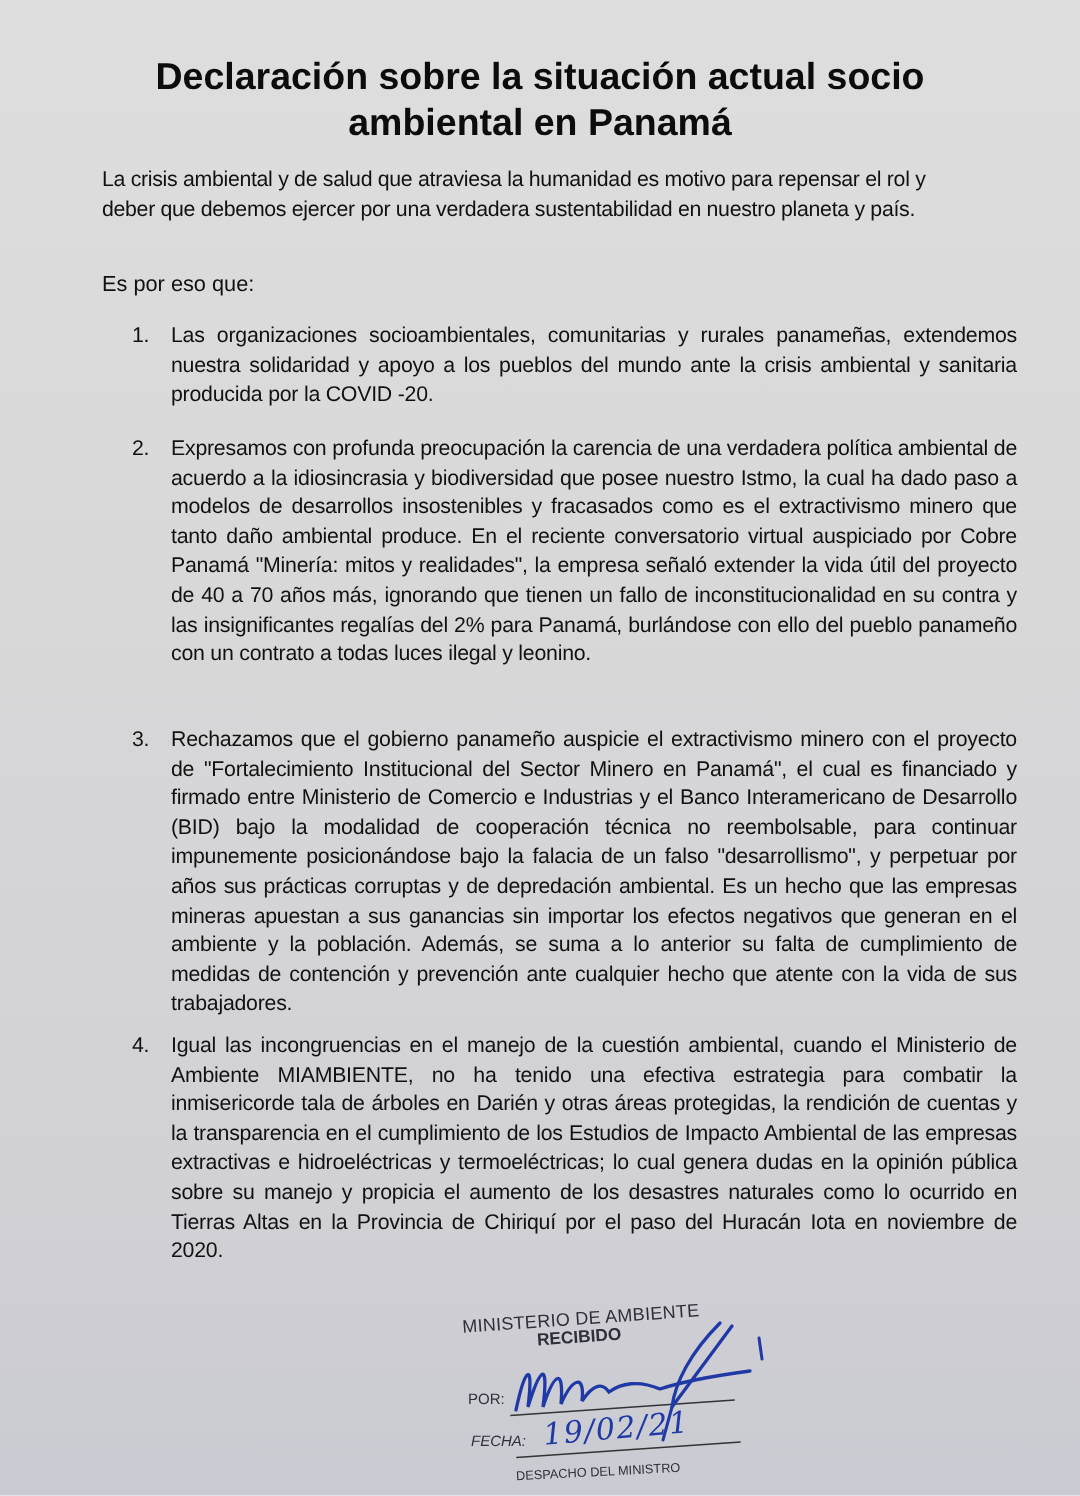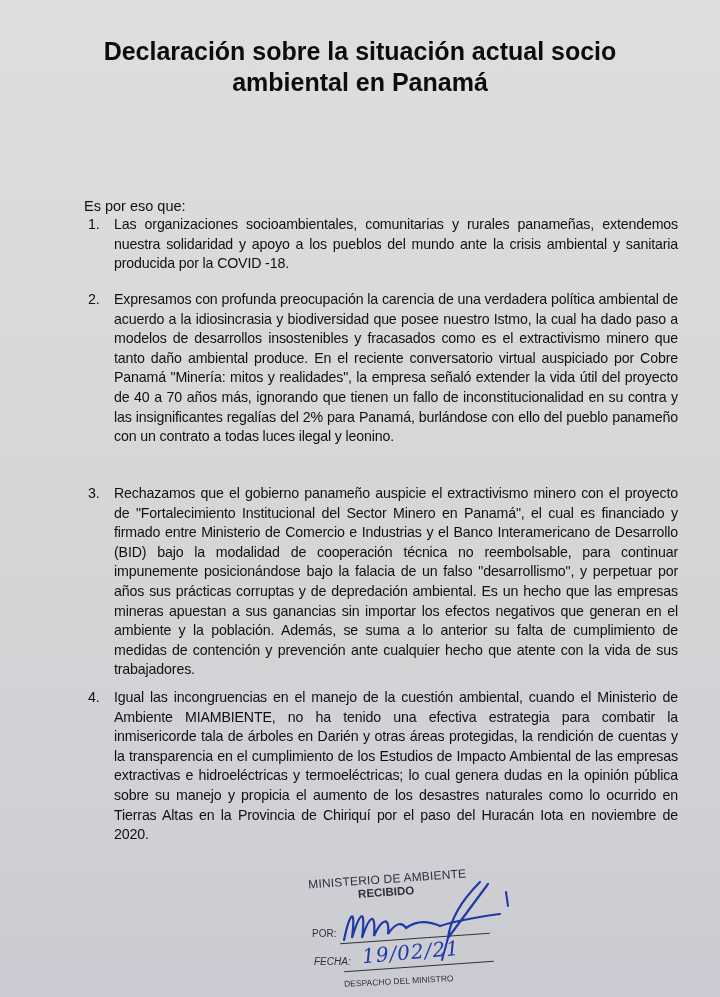--- a/index.html
+++ b/index.html
@@ -13,21 +13,21 @@
   .page { position: absolute; left: 0; top: 0; width: 720px; height: 868px; }
   h1 {
     position: absolute; left: 60px; top: 36px; width: 600px; margin: 0;
     text-align: center; font-size: 25px; line-height: 31px; font-weight: bold; color: #0c0c0c;
   }
   .intro {
     position: absolute; left: 68px; top: 110px; width: 560px; margin: 0;
     font-size: 14.2px; line-height: 20px; letter-spacing: -0.2px;
   }
   .esporeso {
-    position: absolute; left: 68px; top: 180px; margin: 16px;
+    position: absolute; left: 68px; top: 180px; margin: 0;
     font-size: 14.5px; line-height: 20px;
   }
   .item {
     position: absolute; left: 88px; width: 590px; margin: 0;
     font-size: 14.2px; line-height: 19.6px; text-align: justify; letter-spacing: -0.15px;
   }
   .item .num { position: absolute; left: 0; top: 0; width: 24px; }
   .item .txt { display: block; margin-left: 26px; }
   #item1 { top: 215px; }
   #item2 { top: 290px; }
@@ -49,26 +49,27 @@
     color: #1f3aa6; font-size: 20px; transform: rotate(-5deg); letter-spacing: 1px;
   }
   .stamp svg { position: absolute; left: 30px; top: 0px; }
 </style>
 </head>
 <body>
 
 <div class="page">
   <h1>Declaración sobre la situación actual socio ambiental en Panamá</h1>
 
+  <p class="intro">La crisis ambiental y de salud que atraviesa la humanidad es motivo para repensar el rol y deber que debemos ejercer por una verdadera sustentabilidad en nuestro planeta y país.</p>
 
   <p class="esporeso">Es por eso que:</p>
 
   <div class="item" id="item1">
     <span class="num">1.</span>
-    <span class="txt">Las organizaciones socioambientales, comunitarias y rurales panameñas, extendemos nuestra solidaridad y apoyo a los pueblos del mundo ante la crisis ambiental y sanitaria producida por la COVID -18.</span>
+    <span class="txt">Las organizaciones socioambientales, comunitarias y rurales panameñas, extendemos nuestra solidaridad y apoyo a los pueblos del mundo ante la crisis ambiental y sanitaria producida por la COVID -20.</span>
   </div>
 
   <div class="item" id="item2">
     <span class="num">2.</span>
     <span class="txt">Expresamos con profunda preocupación la carencia de una verdadera política ambiental de acuerdo a la idiosincrasia y biodiversidad que posee nuestro Istmo, la cual ha dado paso a modelos de desarrollos insostenibles y fracasados como es el extractivismo minero que tanto daño ambiental produce. En el reciente conversatorio virtual auspiciado por Cobre Panamá "Minería: mitos y realidades", la empresa señaló extender la vida útil del proyecto de 40 a 70 años más, ignorando que tienen un fallo de inconstitucionalidad en su contra y las insignificantes regalías del 2% para Panamá, burlándose con ello del pueblo panameño con un contrato a todas luces ilegal y leonino.</span>
   </div>
 
   <div class="item" id="item3">
     <span class="num">3.</span>
     <span class="txt">Rechazamos que el gobierno panameño auspicie el extractivismo minero con el proyecto de "Fortalecimiento Institucional del Sector Minero en Panamá", el cual es financiado y firmado entre Ministerio de Comercio e Industrias y el Banco Interamericano de Desarrollo (BID) bajo la modalidad de cooperación técnica no reembolsable, para continuar impunemente posicionándose bajo la falacia de un falso "desarrollismo", y perpetuar por años sus prácticas corruptas y de depredación ambiental. Es un hecho que las empresas mineras apuestan a sus ganancias sin importar los efectos negativos que generan en el ambiente y la población. Además, se suma a lo anterior su falta de cumplimiento de medidas de contención y prevención ante cualquier hecho que atente con la vida de sus trabajadores.</span>

